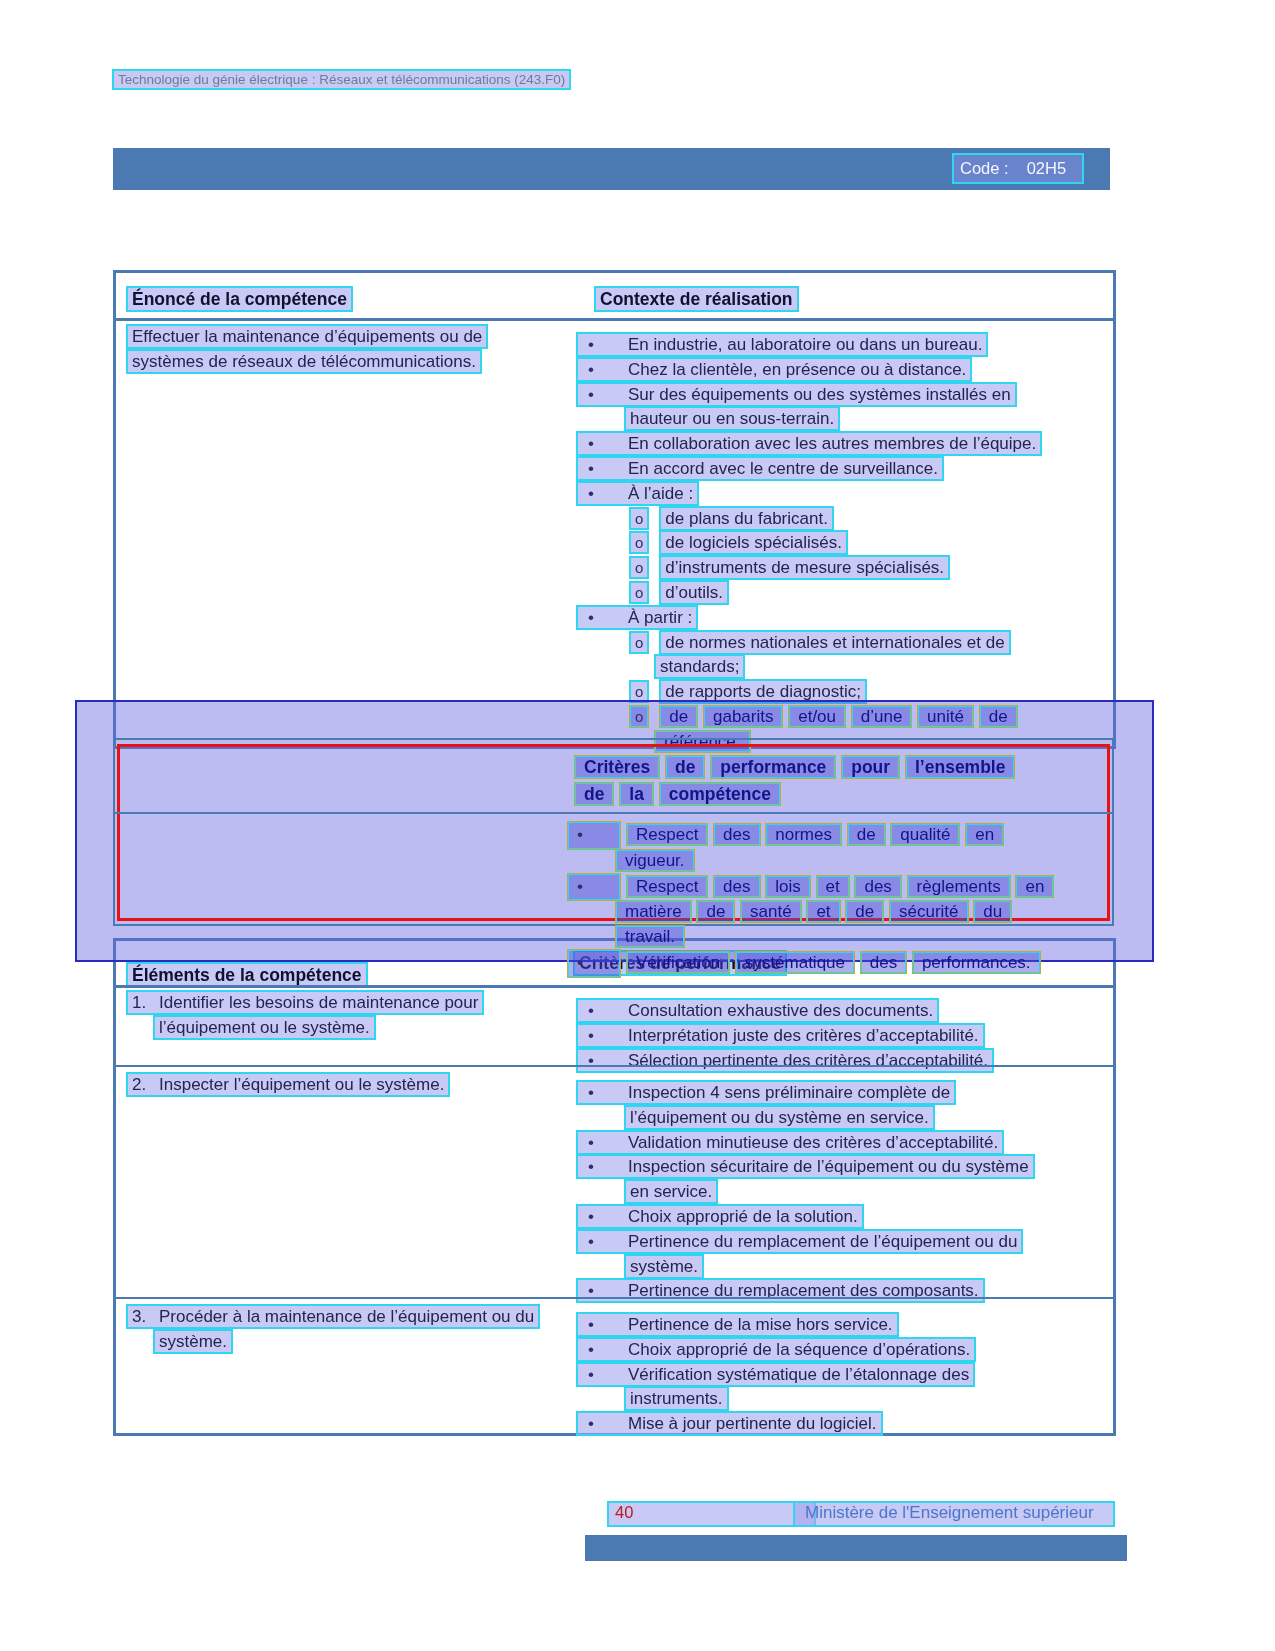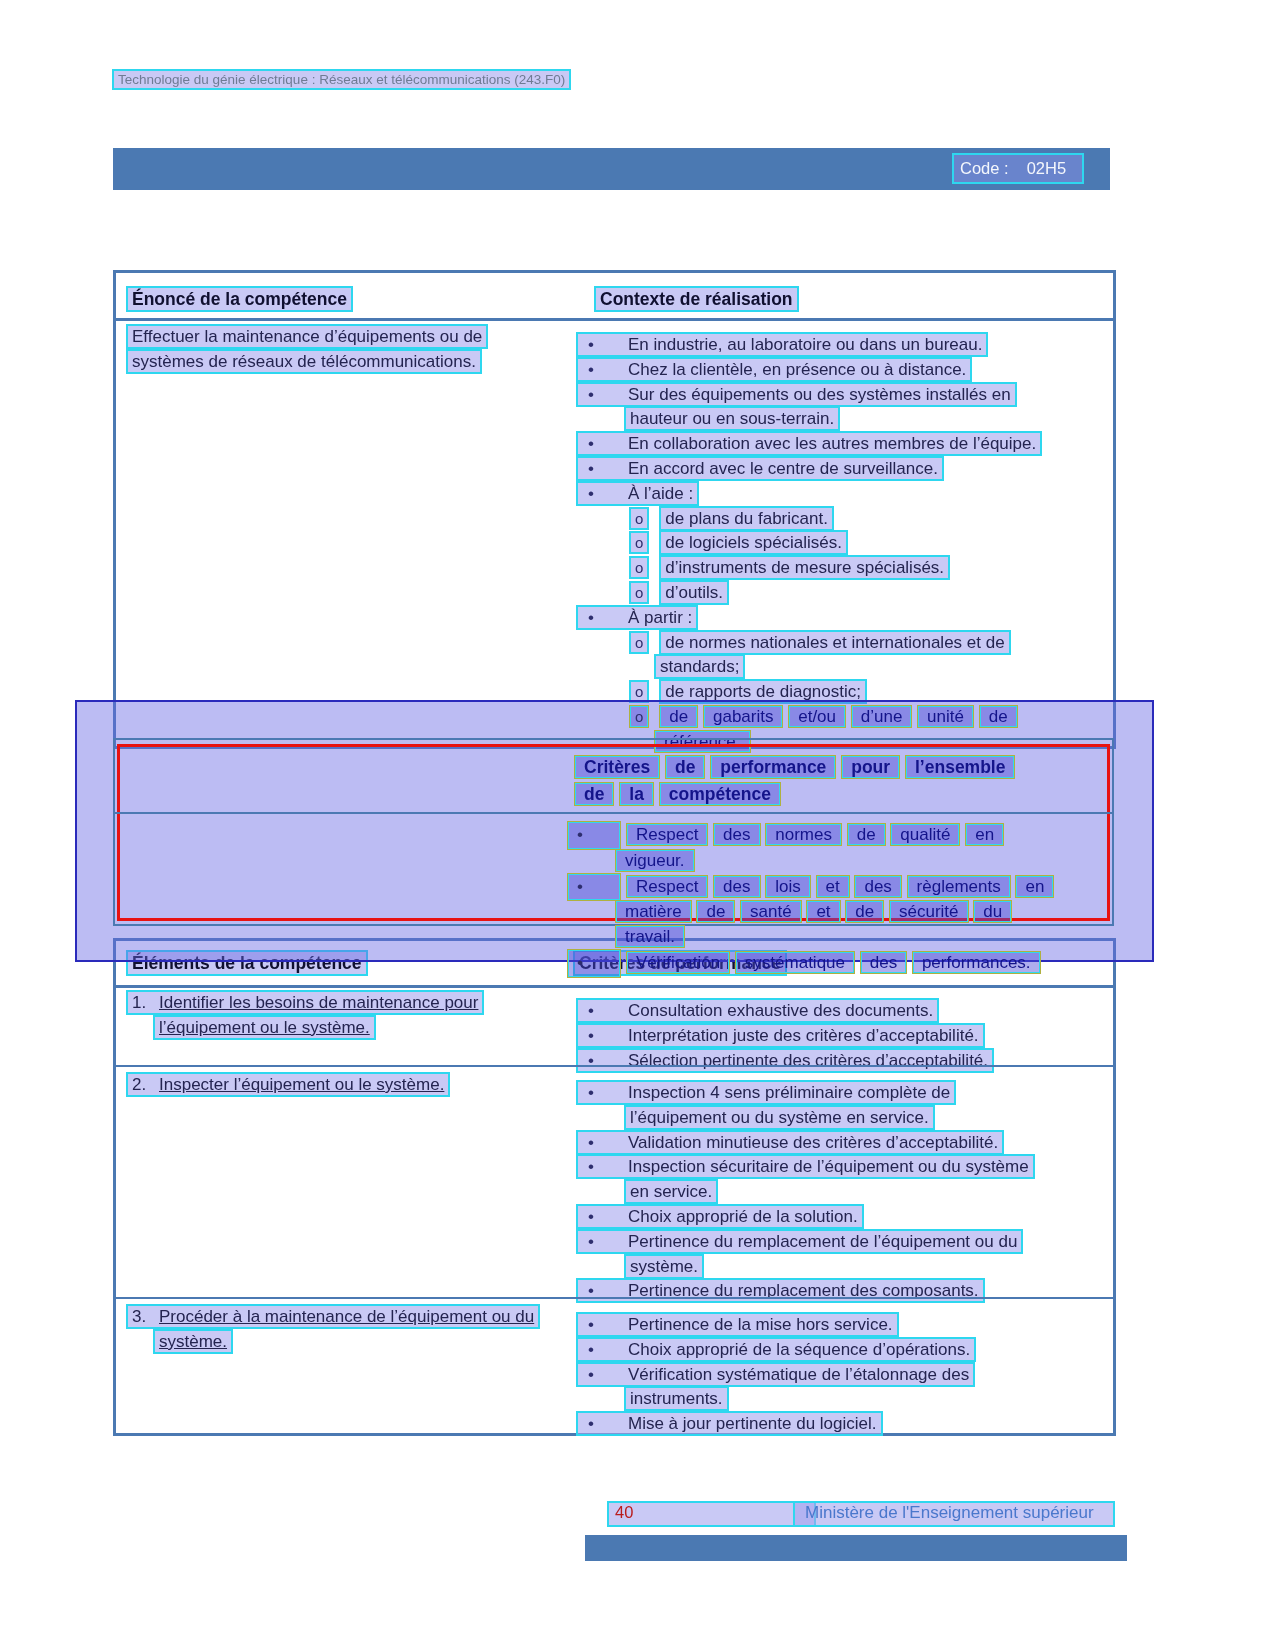--- a/index.html
+++ b/index.html
@@ -49,21 +49,21 @@
 
   .tbl { position:absolute; border:3px solid #4b79b2; background:transparent; }
   .tbl1 { left:113px; top:270px; width:997px; height:473px; }
   .tbl2 { left:113px; top:938px; width:997px; height:492px; }
   .th { position:absolute; font-size:17.5px; font-weight:bold; color:#101030; white-space:nowrap; }
   .hr { position:absolute; left:0; right:0; height:3px; background:#4b79b2; }
 
   .cell { position:absolute; line-height:24.8px; font-size:17px; }
   .cl { left:10px; width:390px; }
   .cr { left:452px; width:490px; }
-  .num { padding-left:27px; text-indent:-27px;text-decoration:underline; }
+  .num { padding-left:27px; text-indent:-27px; }
   .n { display:inline-block; width:27px; text-indent:0; }
 
   ul.blist { list-style:none; margin:8px; padding:0; line-height:24.8px; font-size:17px; }
   li.top { padding-left:48px; text-indent:-48px; }
   li.sub { padding-left:78px; text-indent:-25px; }
   .b1 { display:inline-block; width:40px; padding-left:6px; text-indent:0; color:#2e2e6e; }
   .mk2 { padding:1px 4px; font-size:15px; color:#2e2e6e; }
   .gap2 { display:inline-block; width:10px; }
   .z-top { position:relative; z-index:10; }
 
@@ -149,21 +149,21 @@
     </div>
     <div class="perf-divider"></div>
     <ul class="perf-list">
         <li class="ptop"><span class="word pmk">•</span><span class="wordline"><span class="word">Respect</span> <span class="word">des</span> <span class="word">normes</span> <span class="word">de</span> <span class="word">qualité</span> <span class="word">en</span> <span class="word">vigueur.</span></span></li>
         <li class="ptop"><span class="word pmk">•</span><span class="wordline"><span class="word">Respect</span> <span class="word">des</span> <span class="word">lois</span> <span class="word">et</span> <span class="word">des</span> <span class="word">règlements</span> <span class="word">en</span> <span class="word">matière</span> <span class="word">de</span> <span class="word">santé</span> <span class="word">et</span> <span class="word">de</span> <span class="word">sécurité</span> <span class="word">du</span> <span class="word">travail.</span></span></li>
         <li class="ptop"><span class="word pmk">•</span><span class="wordline"><span class="word">Vérification</span> <span class="word">systématique</span> <span class="word">des</span> <span class="word">performances.</span></span></li>
       </ul>
   </div>
 
   <div class="tbl tbl2">
-    <span class="th" style="left:10px; top:12px;"><span class="hl">Éléments de la compétence</span></span>
+    <span class="th" style="left:10px; top:24px;"><span class="hl">Éléments de la compétence</span></span>
     <span class="th" style="left:457px; top:12px;"><span class="hl">Critères de performance</span></span>
     <div class="hr" style="top:44px;"></div>
 
     <div class="cell cl num" style="top:50px;">
       <span class="hl"><span class="n">1.</span><span>Identifier les besoins de maintenance pour l’équipement ou le système.</span></span>
     </div>
     <div class="cell cr" style="top:50px;">
       <ul class="blist">
           <li class="top"><span class="hl"><span class="b1">•</span>Consultation exhaustive des documents.</span></li>
           <li class="top"><span class="hl"><span class="b1">•</span>Interprétation juste des critères d’acceptabilité.</span></li>

